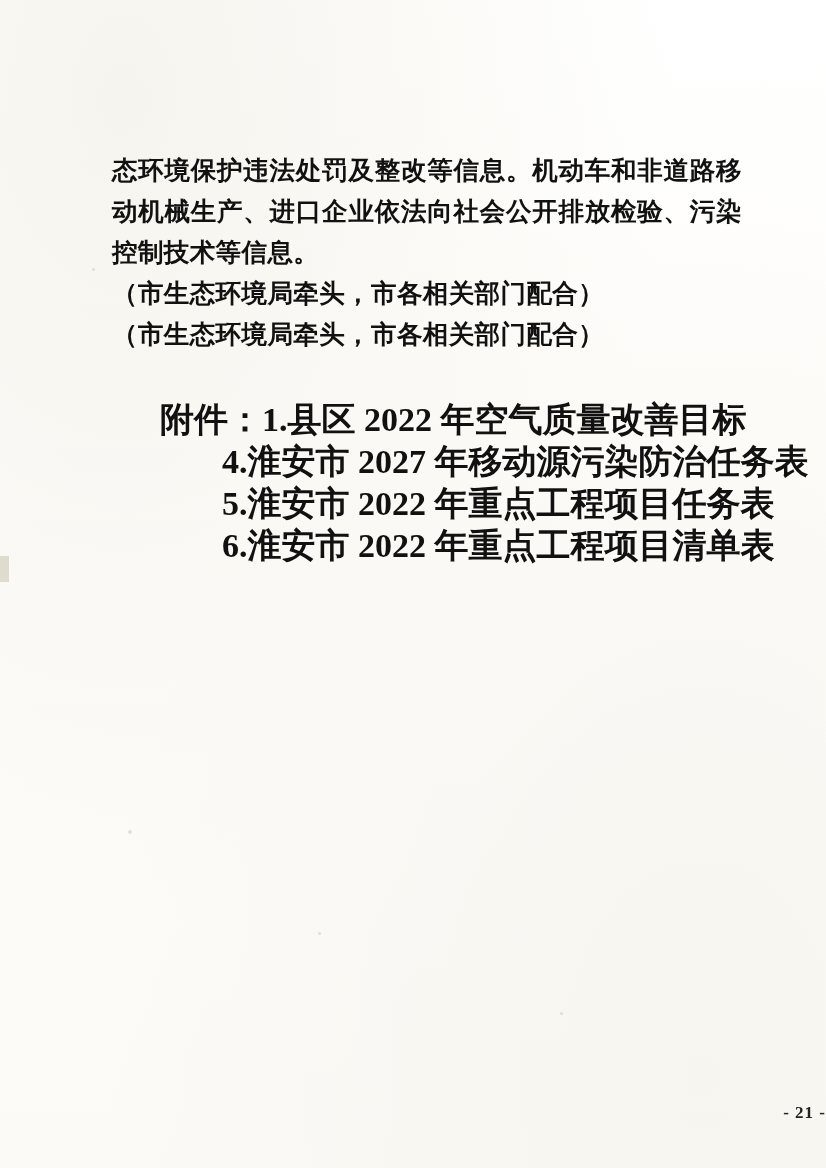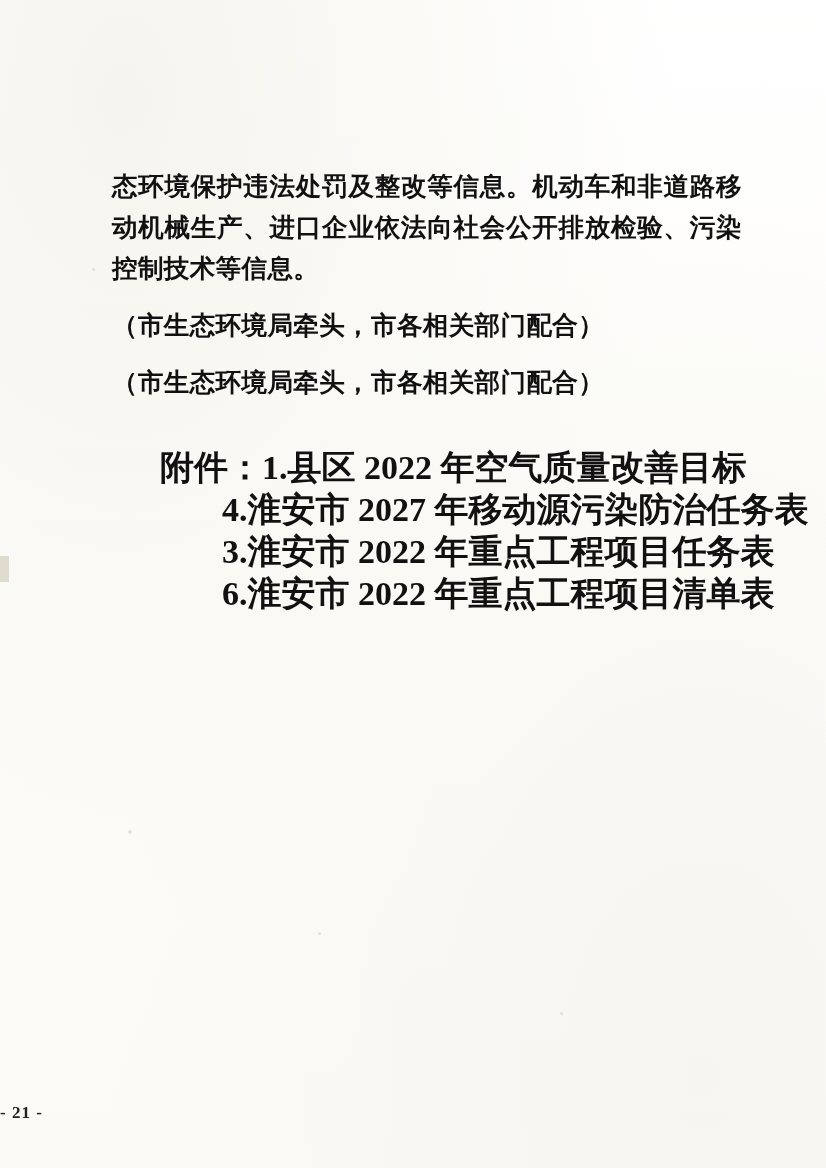--- a/index.html
+++ b/index.html
@@ -56,21 +56,20 @@
     font-weight: 700;
     color: #111111;
     text-align: justify;
     margin: 0;
   }
   .para.indent2 {
     text-indent: 51px;
   }
   .para-block {
     margin-bottom: 0;
-    margin-top: 16px;
   }
   .gap-medium { height: 44px; }
 
   .attach {
     margin-top: 0;
   }
   .attach-row {
     font-size: 34px;
     line-height: 42px;
     font-weight: 700;
@@ -82,21 +81,21 @@
   }
   .attach-row.rest {
     padding-left: 110px;
   }
 
   .footer {
     position: absolute;
     left: 0;
     right: 0;
     bottom: 45px;
-    text-align: left;
+    text-align: right;
     font-size: 17px;
     font-weight: 700;
     color: #222222;
     letter-spacing: 1px;
   }
 </style>
 </head>
 <body>
 
 <div class="page">
@@ -117,20 +116,20 @@
 
     <p class="para para-block">（市生态环境局牵头，市各相关部门配合）</p>
 
     <div class="gap-medium"></div>
 
     <div class="attach">
       <div class="attach-row first">
         <span>附件：</span><span>1.县区 2022 年空气质量改善目标</span>
       </div>
       <div class="attach-row rest">4.淮安市 2027 年移动源污染防治任务表</div>
-      <div class="attach-row rest">3.淮安市 2022 年重点工程项目任务表</div>
+      <div class="attach-row rest">5.淮安市 2022 年重点工程项目任务表</div>
       <div class="attach-row rest">6.淮安市 2022 年重点工程项目清单表</div>
     </div>
 
   </div>
 
   <div class="footer">- 21 -</div>
 </div>
 
 </body></html>

